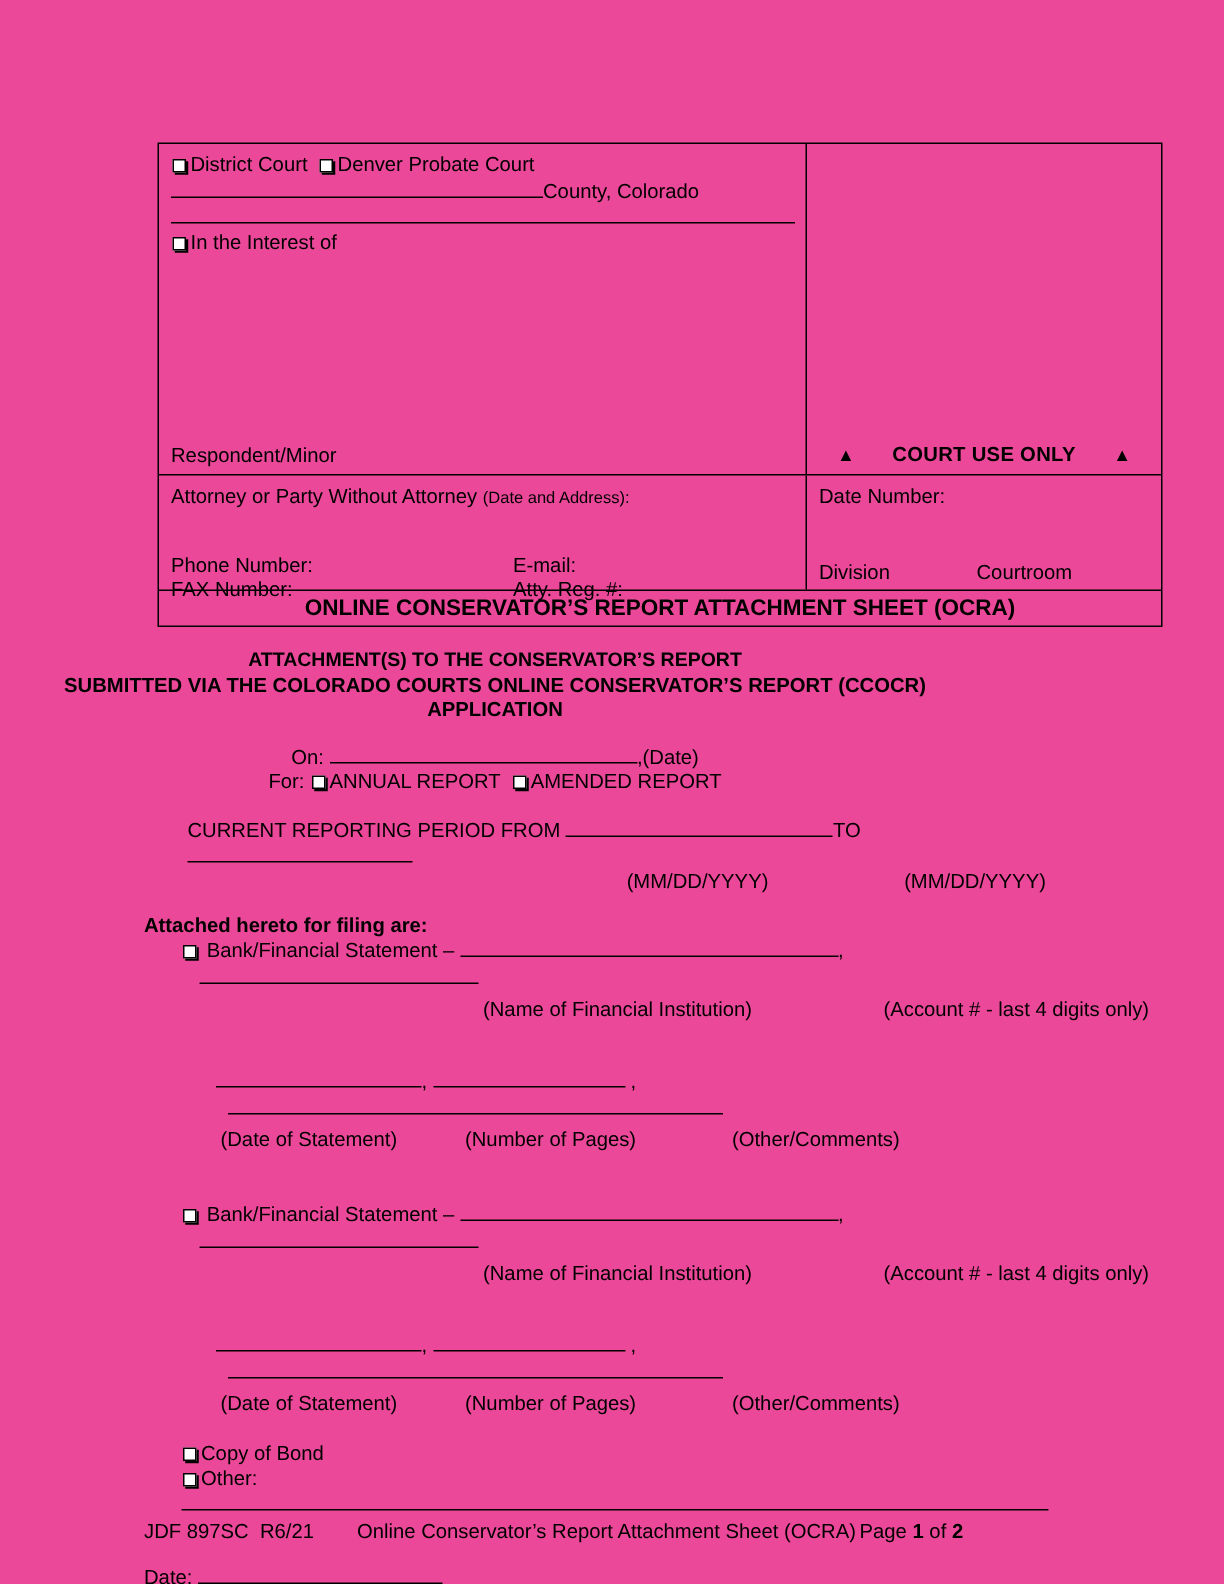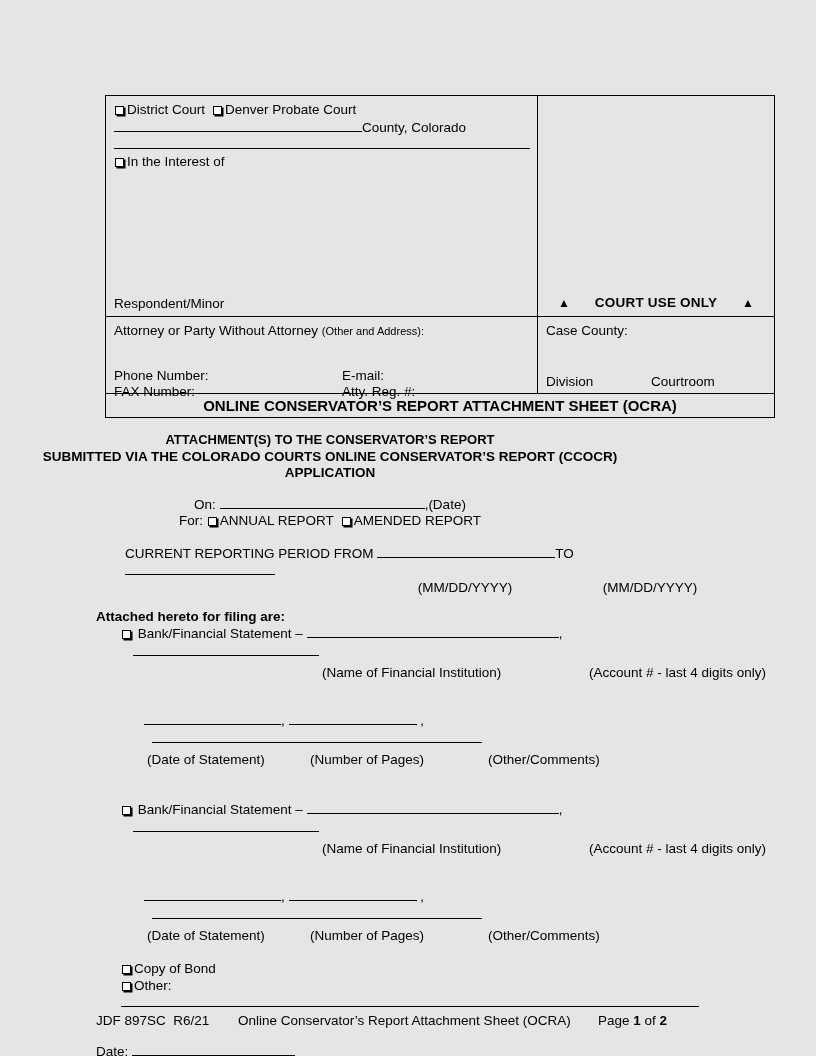--- a/index.html
+++ b/index.html
@@ -1,18 +1,18 @@
 <!DOCTYPE html>
 <html><head>
 <meta charset="utf-8">
 <style>
   * { margin:0; padding:0; box-sizing:border-box; }
   html, body { background:#fff; }
   .page {
-    width:816px; height:1056px; position:relative; background:#e5e5e5;
+    width:816px; height:1056px; position:relative; background:#ec4899;
     font-family:"Liberation Sans", sans-serif; font-size:13.5px; color:#000;
   }
   .b { font-weight:bold; }
   .center { text-align:center; }
   .small { font-size:11px; }
   .pre { white-space:pre; }
   .line { line-height:16.5px; }
 
   
   .cb {
@@ -104,33 +104,33 @@
           <span class="cuo">COURT USE ONLY</span>
           <span class="tri">▲</span>
         </div>
       </div>
     </div>
 
     <div class="cap-row cap-attorney">
       <div class="cap-left">
         <div class="line">
           <span>Attorney or Party Without Attorney</span>
-          <span class="small">(Other and Address):</span>
+          <span class="small">(Date and Address):</span>
         </div>
         <div class="mt28">
           <div class="line">
             <span class="c1">Phone Number:</span><span>E-mail:</span>
           </div>
           <div class="line">
             <span class="c1">FAX Number:</span><span>Atty. Reg. #:</span>
           </div>
         </div>
       </div>
       <div class="cap-right">
-        <div class="line">Case County:</div>
+        <div class="line">Date Number:</div>
         <div class="line mt34">
           <span class="d1">Division</span><span>Courtroom</span>
         </div>
       </div>
     </div>
 
     <div class="title-bar">ONLINE CONSERVATOR’S REPORT ATTACHMENT SHEET (OCRA)</div>
   </div>
 
   <div class="body-content">
@@ -218,16 +218,16 @@
       <span>Date:</span>
       <span class="blank w163"></span>
       <span class="blank sig-blank"></span>
     </div>
     <div class="sig-caption line">Conservator/Attorney for Conservator</div>
   </div>
 
   <div class="footer">
     <span class="pre" style="left:96px">JDF 897SC  R6/21</span>
     <span style="left:238px">Online Conservator’s Report Attachment Sheet (OCRA)</span>
-    <span style="left:598px"><span>Page</span> <b>1</b> <span>of</span> <b>2</b></span>
+    <span style="left:573px"><span>Page</span> <b>1</b> <span>of</span> <b>2</b></span>
   </div>
 
 </div>
 
 </body></html>

